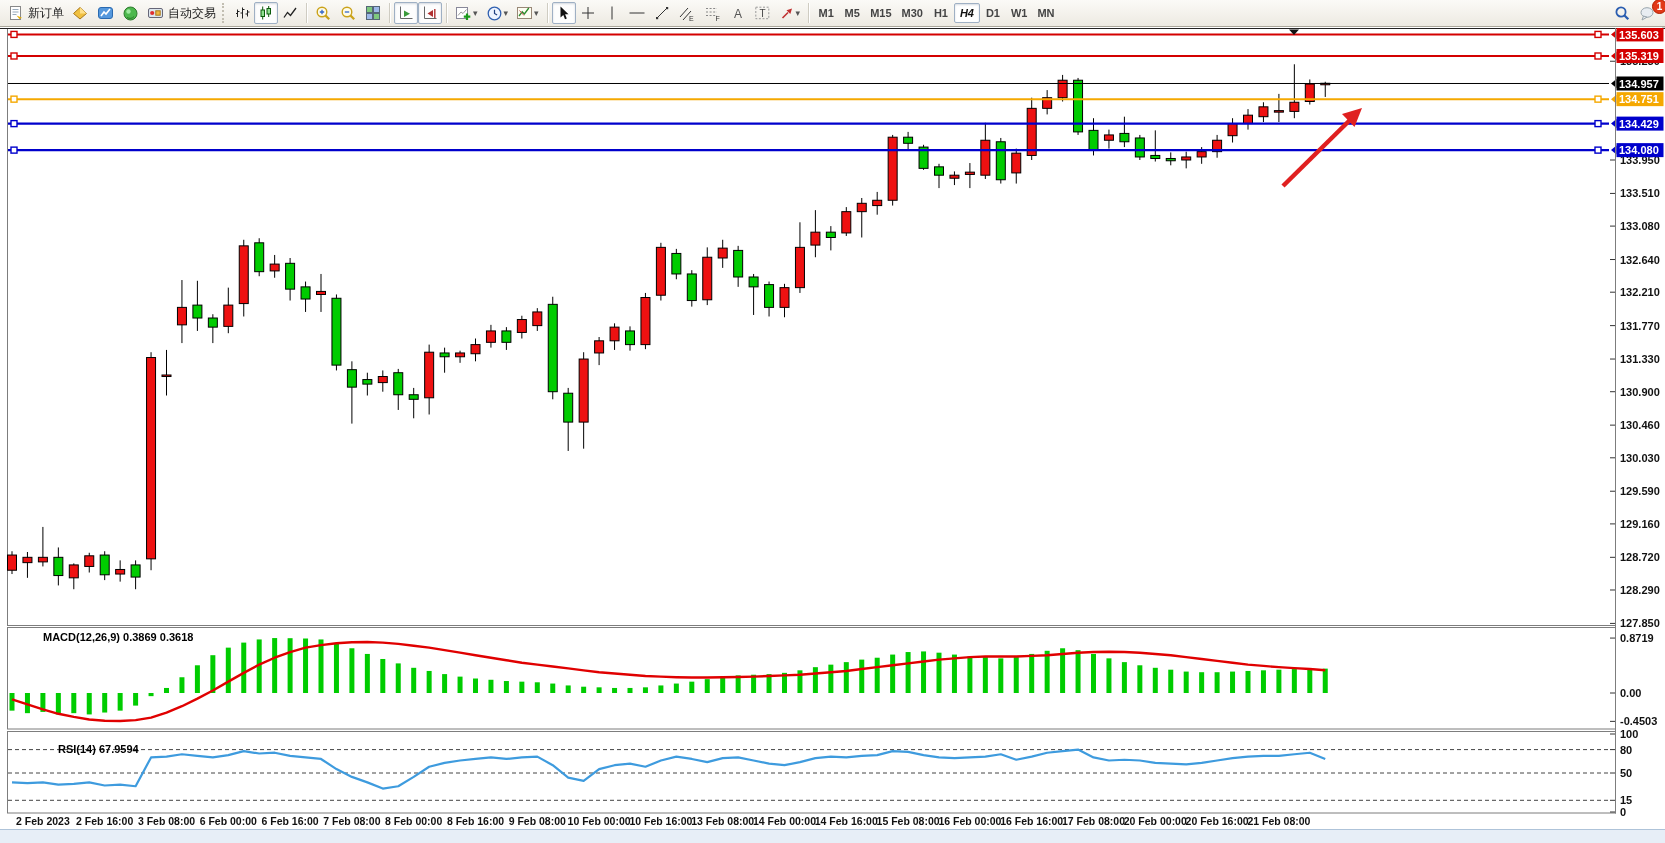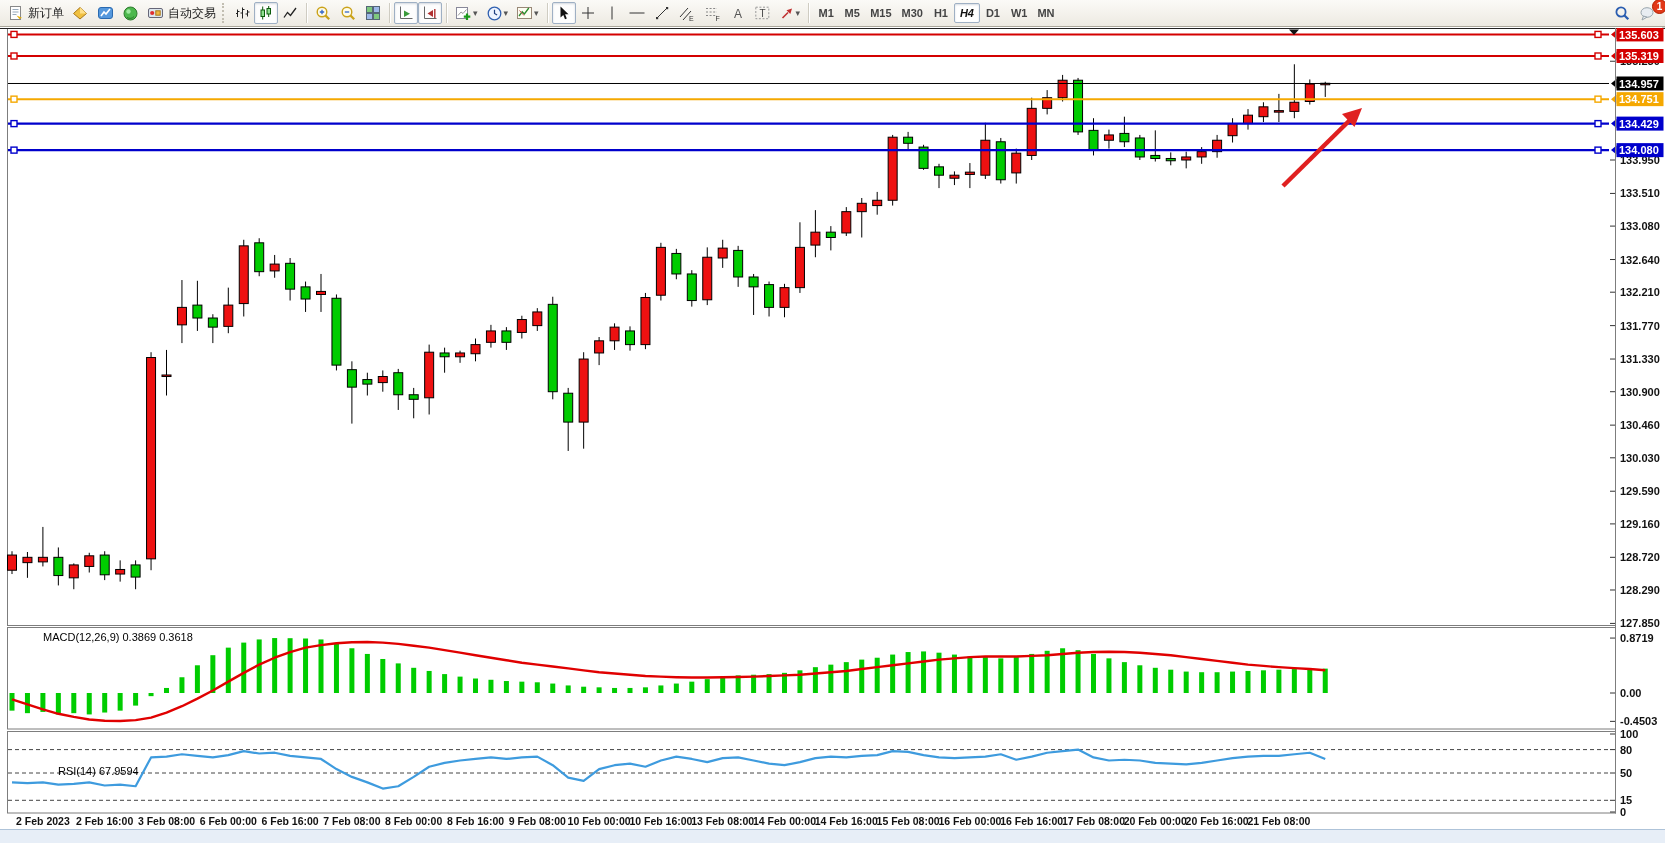--- a/index.html
+++ b/index.html
@@ -658,18 +658,18 @@
           <text x="908.0999999999999" y="797" font-size="10.5" font-weight="700" fill="#111" text-anchor="middle">15 Feb 08:00</text>
           <text x="969.9" y="797" font-size="10.5" font-weight="700" fill="#111" text-anchor="middle">16 Feb 00:00</text>
           <text x="1031.6999999999998" y="797" font-size="10.5" font-weight="700" fill="#111" text-anchor="middle">16 Feb 16:00</text>
           <text x="1093.5" y="797" font-size="10.5" font-weight="700" fill="#111" text-anchor="middle">17 Feb 08:00</text>
           <text x="1155.3" y="797" font-size="10.5" font-weight="700" fill="#111" text-anchor="middle">20 Feb 00:00</text>
           <text x="1217.1" y="797" font-size="10.5" font-weight="700" fill="#111" text-anchor="middle">20 Feb 16:00</text>
           <text x="1278.8999999999999" y="797" font-size="10.5" font-weight="700" fill="#111" text-anchor="middle">21 Feb 08:00</text>
         </g>
         <line x1="1615.5" y1="0" x2="1615.5" y2="785.5" stroke="#7d7d7d"></line>
       </svg>
-    <div class="hud" style="left:14px; top:603px; font-weight:400;padding-left:29px;">MACD(12,26,9) 0.3869 0.3618</div>
-    <div class="hud" style="left:14px; top:737px; font-weight:400;padding-left:44px;">RSI(14) 67.9594</div>
+    <div class="hud" style="left:14px; top:603px; font-weight:700;padding-left:29px;">MACD(12,26,9) 0.3869 0.3618</div>
+    <div class="hud" style="left:14px; top:715px; font-weight:700;padding-left:44px;">RSI(14) 67.9594</div>
   </div>
 
   <div id="statusbar"></div>
 </div>
 
 </body></html>

